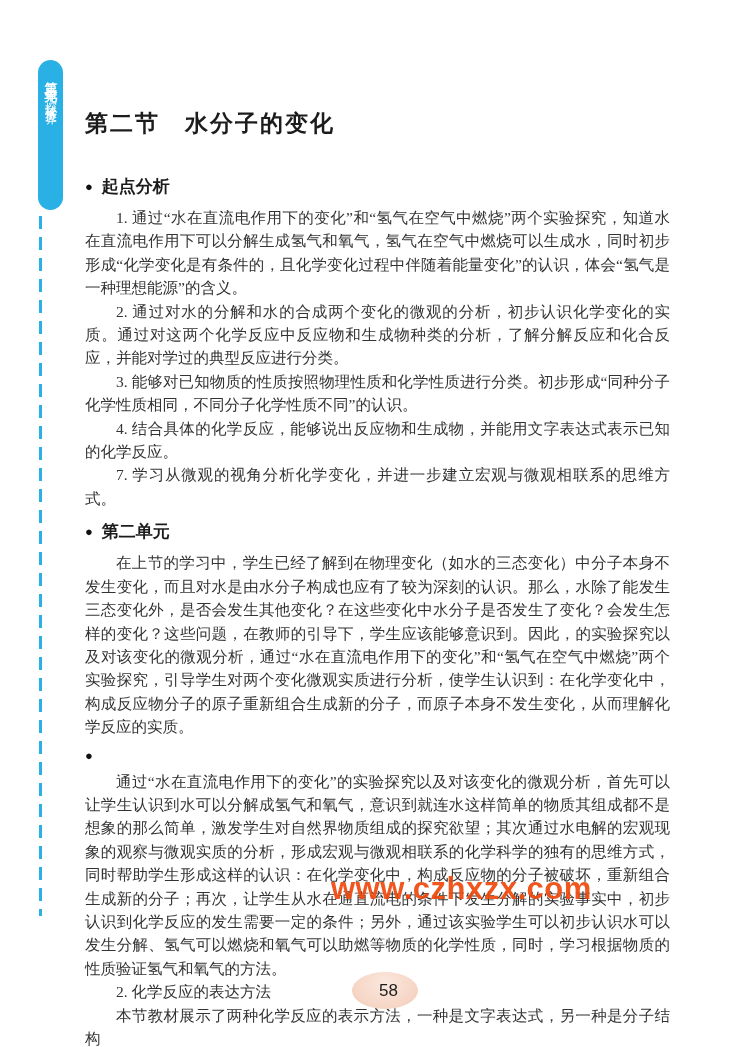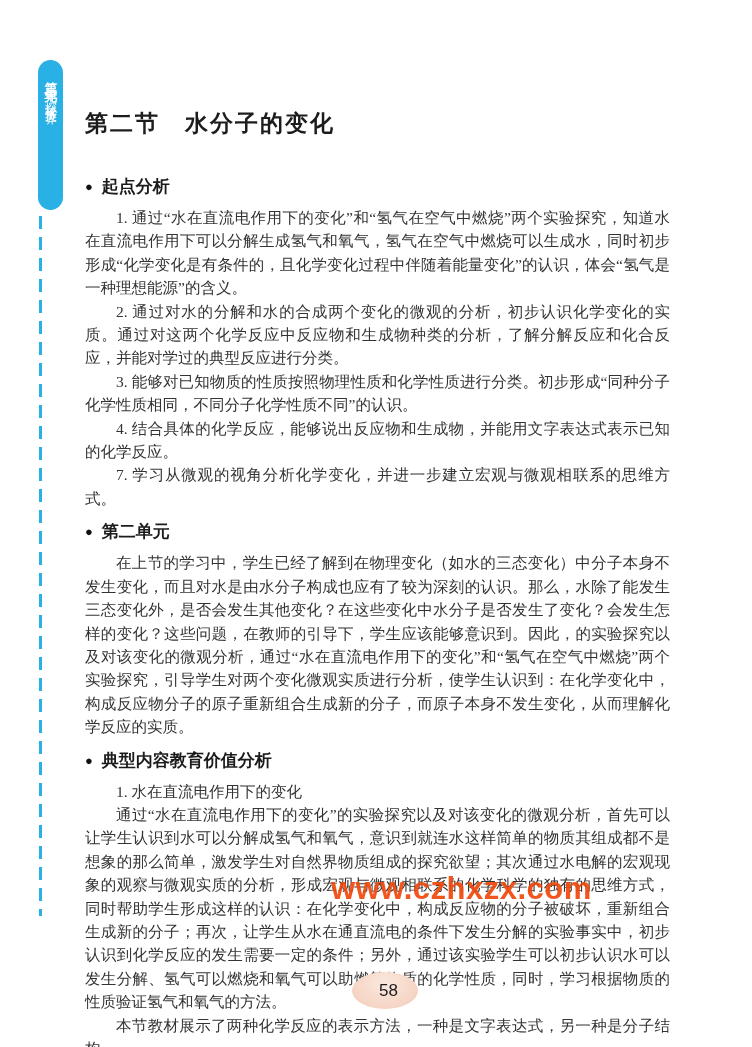--- a/index.html
+++ b/index.html
@@ -115,24 +115,23 @@
     <p class="para">7. 学习从微观的视角分析化学变化，并进一步建立宏观与微观相联系的思维方式。</p>
 
     <div class="sec-heading">
       <span class="bullet">●</span>
       <span>第二单元</span>
     </div>
     <p class="para">在上节的学习中，学生已经了解到在物理变化（如水的三态变化）中分子本身不发生变化，而且对水是由水分子构成也应有了较为深刻的认识。那么，水除了能发生三态变化外，是否会发生其他变化？在这些变化中水分子是否发生了变化？会发生怎样的变化？这些问题，在教师的引导下，学生应该能够意识到。因此，的实验探究以及对该变化的微观分析，通过“水在直流电作用下的变化”和“氢气在空气中燃烧”两个实验探究，引导学生对两个变化微观实质进行分析，使学生认识到：在化学变化中，构成反应物分子的原子重新组合生成新的分子，而原子本身不发生变化，从而理解化学反应的实质。</p>
 
     <div class="sec-heading">
       <span class="bullet">●</span>
-      <span>典型内容教育价值分析</span>
     </div>
-    <p class="para">1. 水在直流电作用下的变化</p>
     <p class="para">通过“水在直流电作用下的变化”的实验探究以及对该变化的微观分析，首先可以让学生认识到水可以分解成氢气和氧气，意识到就连水这样简单的物质其组成都不是想象的那么简单，激发学生对自然界物质组成的探究欲望；其次通过水电解的宏观现象的观察与微观实质的分析，形成宏观与微观相联系的化学科学的独有的思维方式，同时帮助学生形成这样的认识：在化学变化中，构成反应物的分子被破坏，重新组合生成新的分子；再次，让学生从水在通直流电的条件下发生分解的实验事实中，初步认识到化学反应的发生需要一定的条件；另外，通过该实验学生可以初步认识水可以发生分解、氢气可以燃烧和氧气可以助燃等物质的化学性质，同时，学习根据物质的性质验证氢气和氧气的方法。</p>
+    <p class="para">2. 化学反应的表达方法</p>
     <p class="para">本节教材展示了两种化学反应的表示方法，一种是文字表达式，另一种是分子结构</p>
   </div>
 
   <div class="watermark">
     <span class="wm-url">www.czhxzx.com</span>
   </div>
 
   <div class="page-badge">
     <span>58</span>
   </div>

